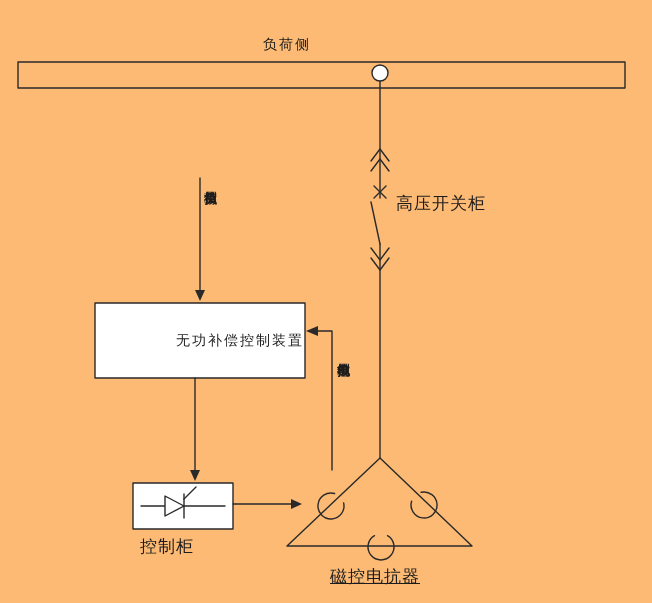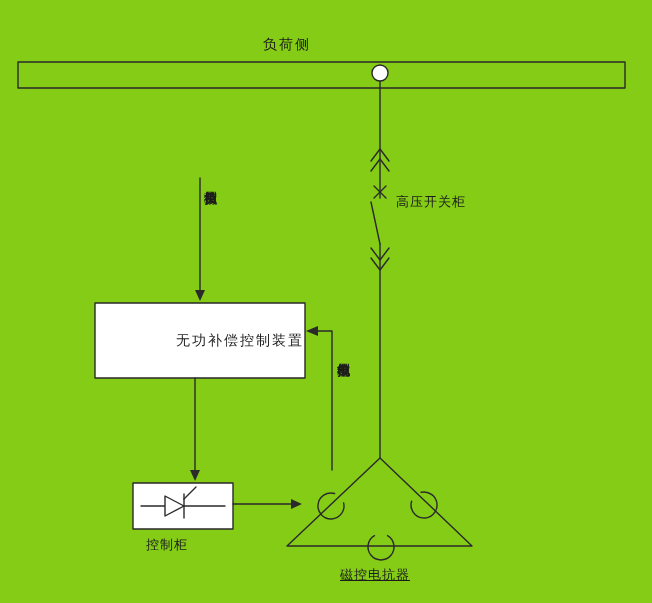--- a/index.html
+++ b/index.html
@@ -5,33 +5,33 @@
     * { margin: 0; padding: 0; box-sizing: border-box; }
     html, body { background: #ffffff; }
     body {
       font-family: "Liberation Sans", "DejaVu Sans", sans-serif;
       color: #1c1c1c;
     }
     .canvas {
       position: relative;
       width: 652px;
       height: 603px;
-      background: #84cc16;
+      background: #fdba74;
       overflow: hidden;
     }
     .canvas svg { position: absolute; left: 0; top: 0; }
     .label {
       position: absolute;
       font-size: 14px;
       color: #1c1c1c;
       letter-spacing: 2px;
       white-space: nowrap;
       line-height: 1;
     }
-    .label.small { font-size: 13px; letter-spacing: 1px; }
+    .label.small { font-size: 17px; letter-spacing: 1px; }
     .label.centered { transform: translateX(-50%); }
     .label.v {
       writing-mode: vertical-rl;
       text-orientation: upright;
       letter-spacing: 0;
       font-size: 13px;
       line-height: 1;
     }
   </style>
 </head>

